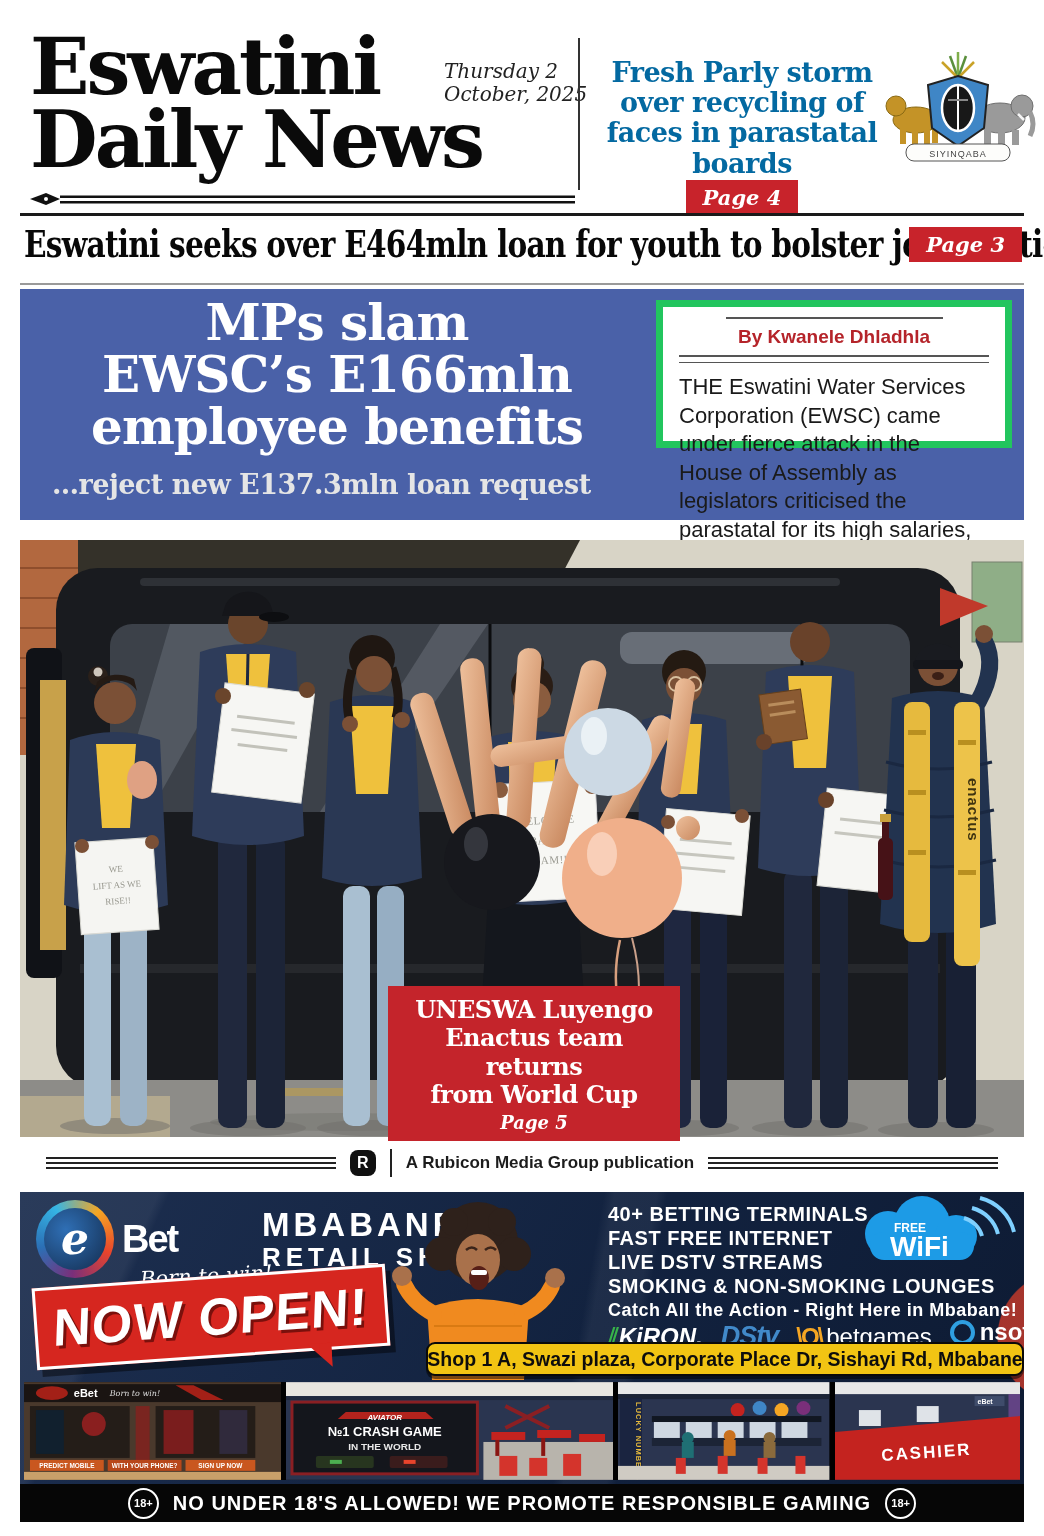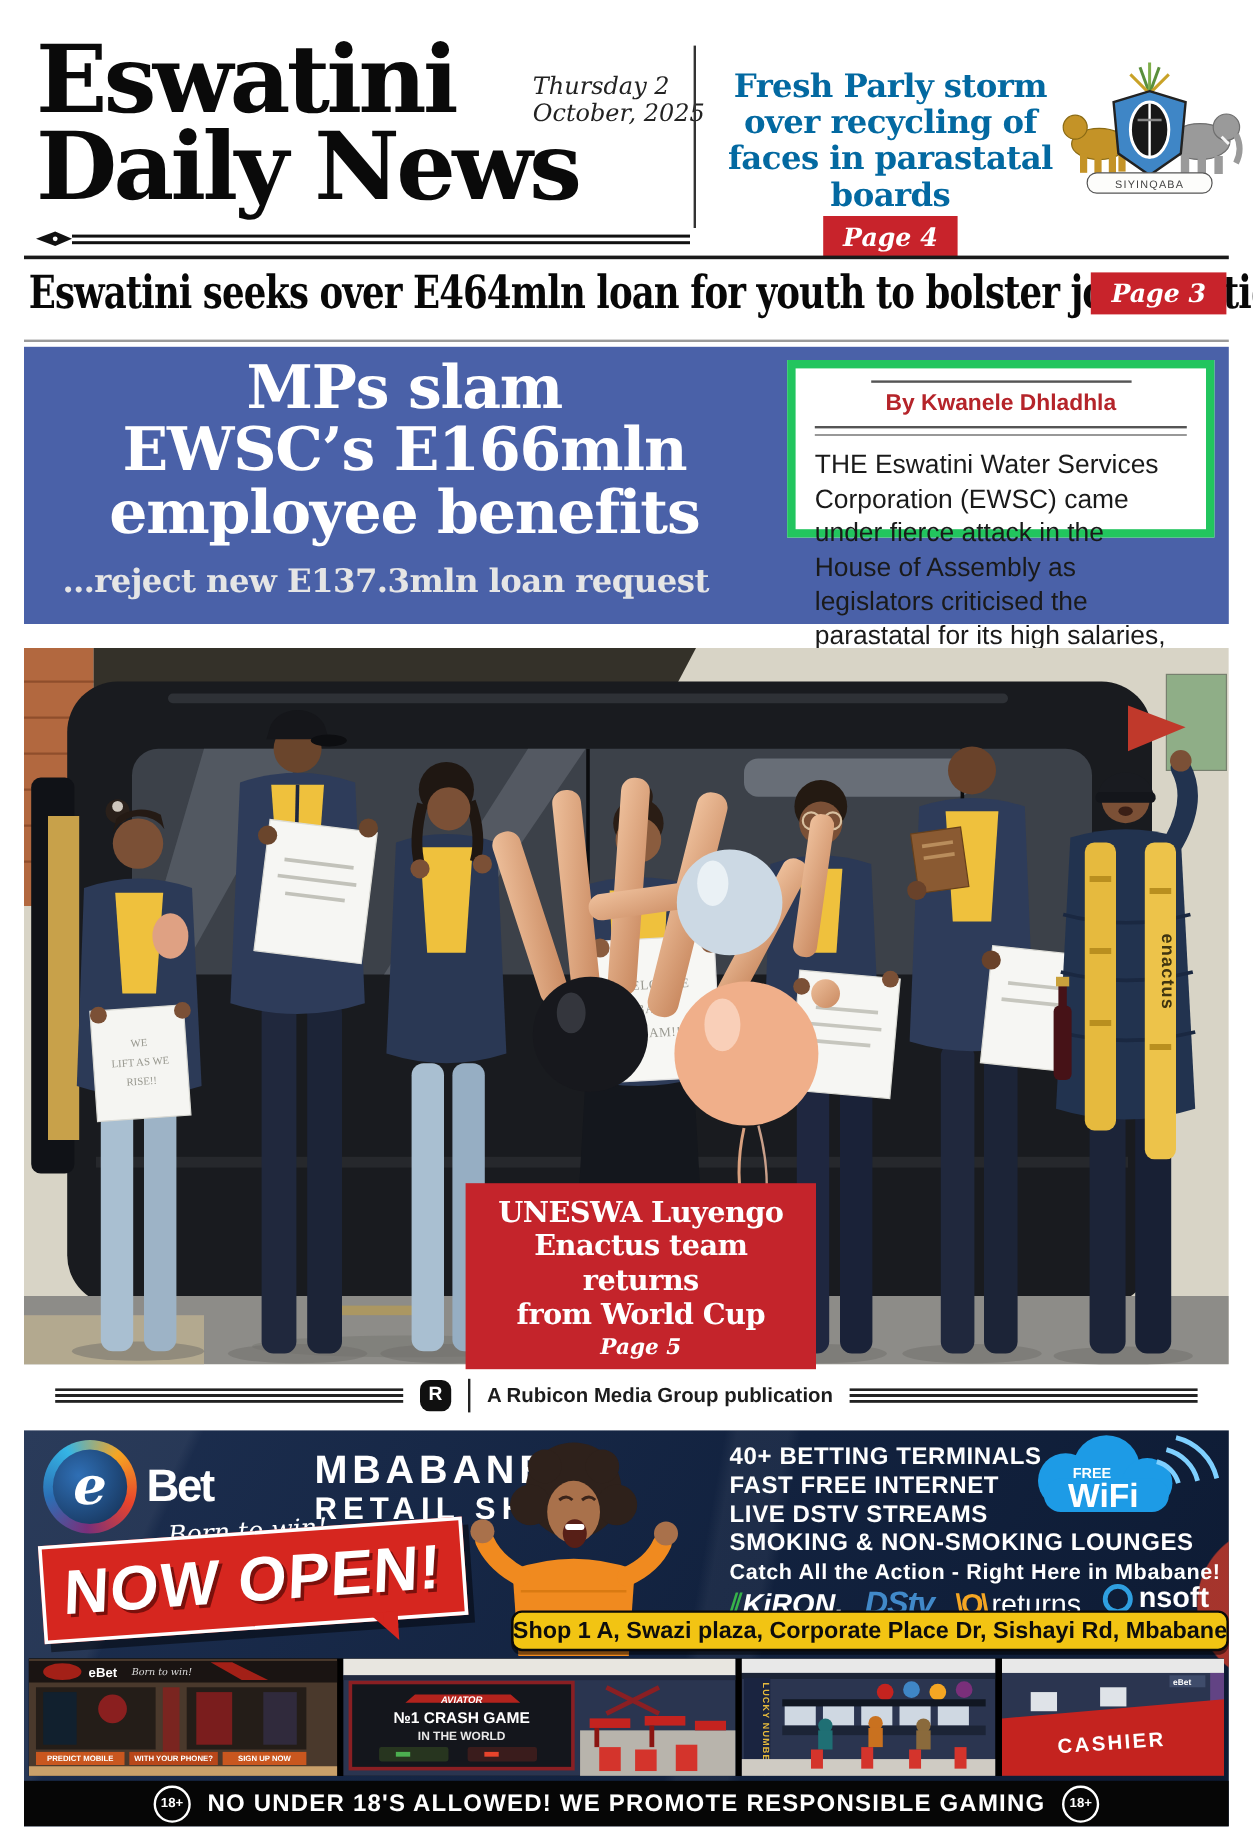--- a/index.html
+++ b/index.html
@@ -458,21 +458,21 @@
       <path d="M138,26 a26,26 0 0 1 18,18" stroke="#7fd0ff" stroke-width="4" fill="none"></path>
       <path d="M146,16 a36,36 0 0 1 26,26" stroke="#7fd0ff" stroke-width="4" fill="none"></path>
       <path d="M154,6 a46,46 0 0 1 34,34" stroke="#7fd0ff" stroke-width="4" fill="none"></path>
       <text x="68" y="40" font-size="12" font-weight="bold" fill="#fff" font-family="Liberation Sans,sans-serif">FREE</text>
       <text x="64" y="64" font-size="28" font-weight="bold" fill="#fff" font-family="Liberation Sans,sans-serif">WiFi</text>
     </svg>
 
     <div class="partners">
       <span class="p-kiron"><b>⫽</b><span>KiRON.</span></span>
       <span class="p-dstv">DStv</span>
-      <span class="p-bg"><b>\O\</b><span>returns</span></span>
+      <span class="p-bg"><b>\O\</b><span>betgames</span></span>
       <span class="p-ns">
           <i></i>
           <span>nsoft</span>
         </span>
     </div>
 
     <div class="addr">Shop 1 A, Swazi plaza, Corporate Place Dr, Sishayi Rd, Mbabane</div>
 
     <div class="strip-photos">
 

